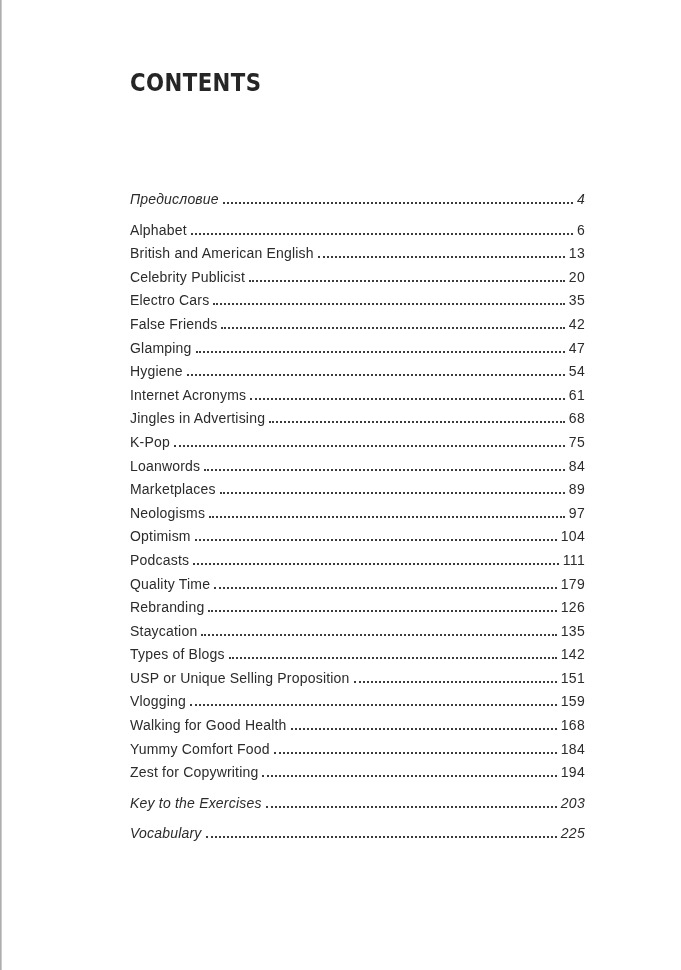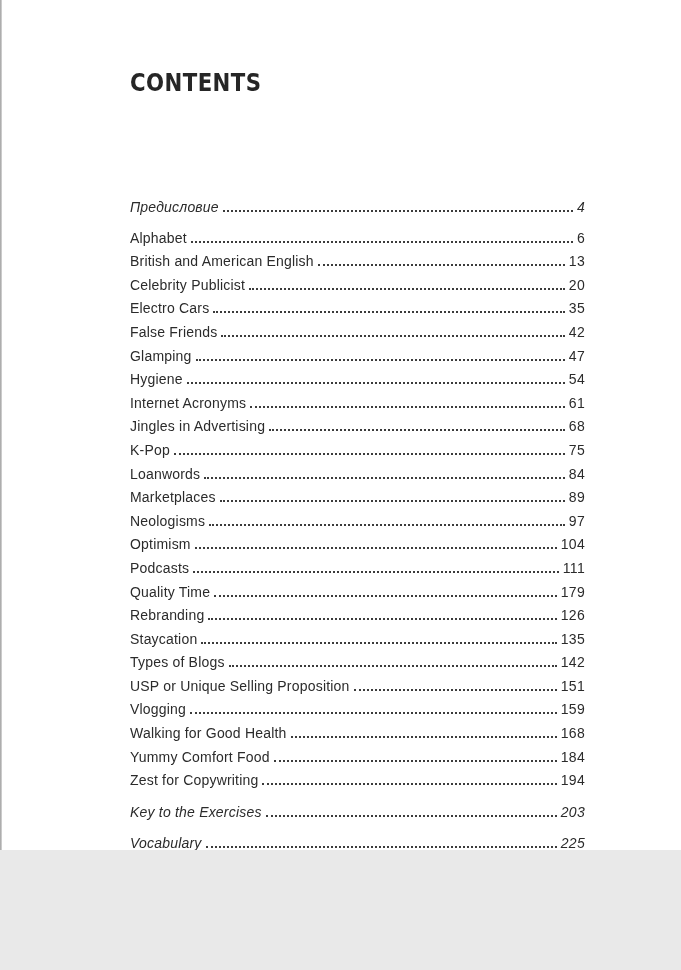--- a/index.html
+++ b/index.html
@@ -2,21 +2,21 @@
 <html><head>
 <meta charset="utf-8">
 <style>
   * { margin: 0; padding: 0; box-sizing: border-box; }
 
   html, body { background: #e9e9e9; }
 
   .page {
     position: relative;
     width: 681px;
-    height: 850px;
+    height: 970px;
     background: var(--bg, #ffffff);
     font-family: "Liberation Sans", sans-serif;
     color: var(--text, #2b2b2b);
     overflow: hidden;
   }
 
   .edge-line {
     position: absolute;
     left: 0;
     top: 0;
@@ -48,21 +48,21 @@
 
   .toc-row {
     display: flex;
     align-items: baseline;
     height: 23.6px;
     font-size: 14px;
     line-height: 1.2;
   }
 
   .toc-row.gap { margin-top: 7px; }
-  .toc-row.italic { font-style: italic; margin-top: 8px; }
+  .toc-row.italic { font-style: italic; }
 
   .toc-label {
     white-space: nowrap;
     letter-spacing: 0.2px;
     flex: 0 0 auto;
   }
 
   .dot-leader {
     flex: 1 1 auto;
     min-width: 12px;

